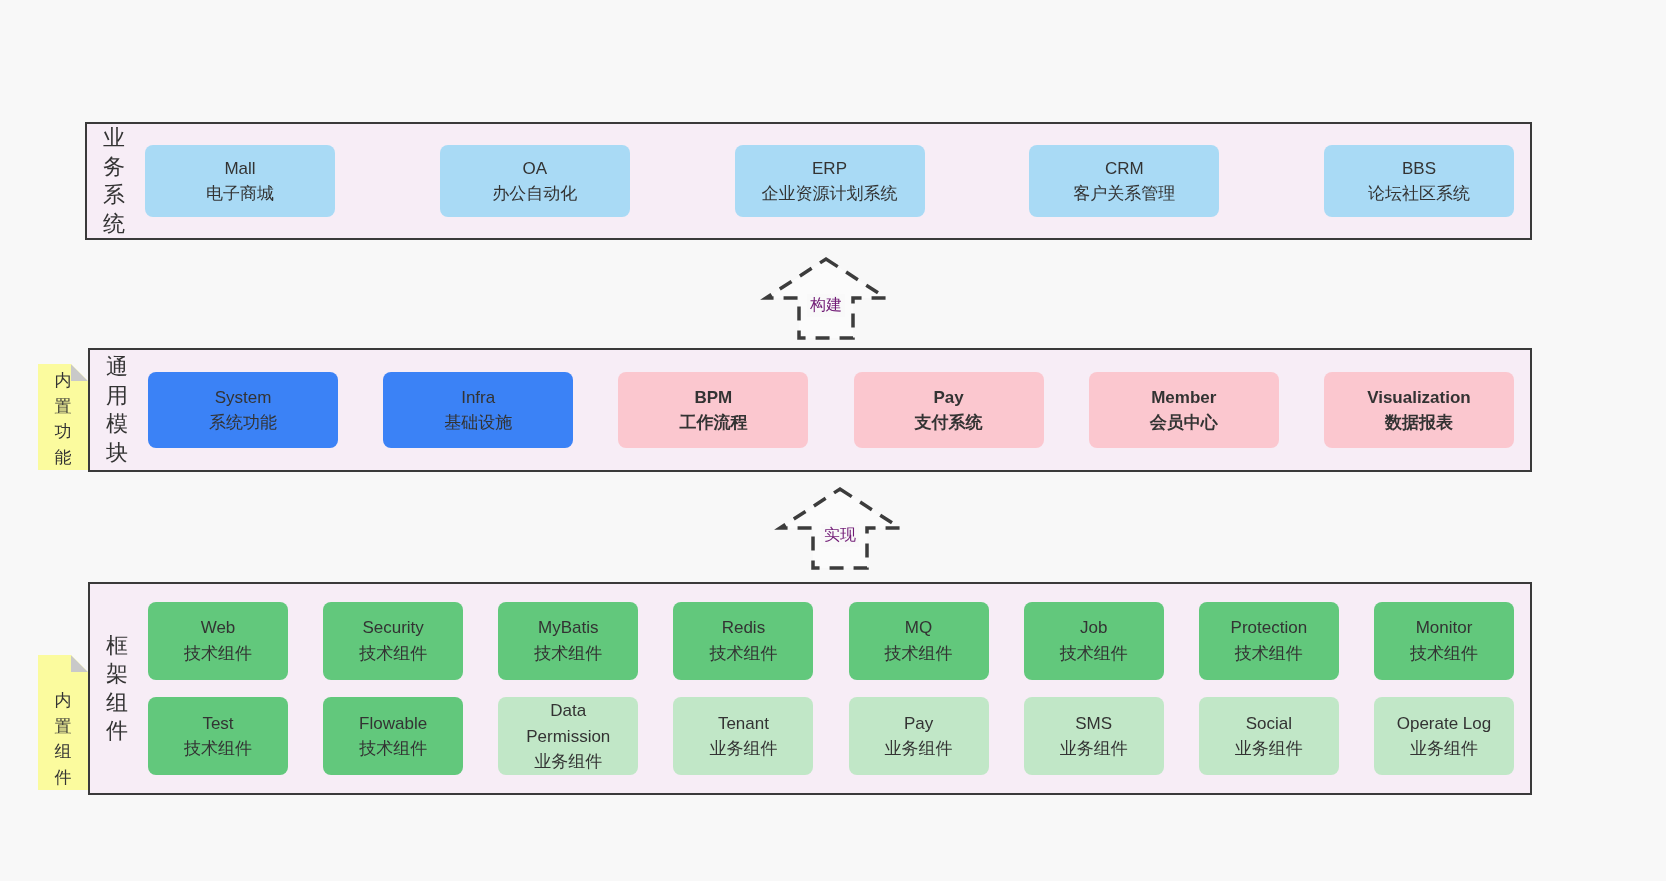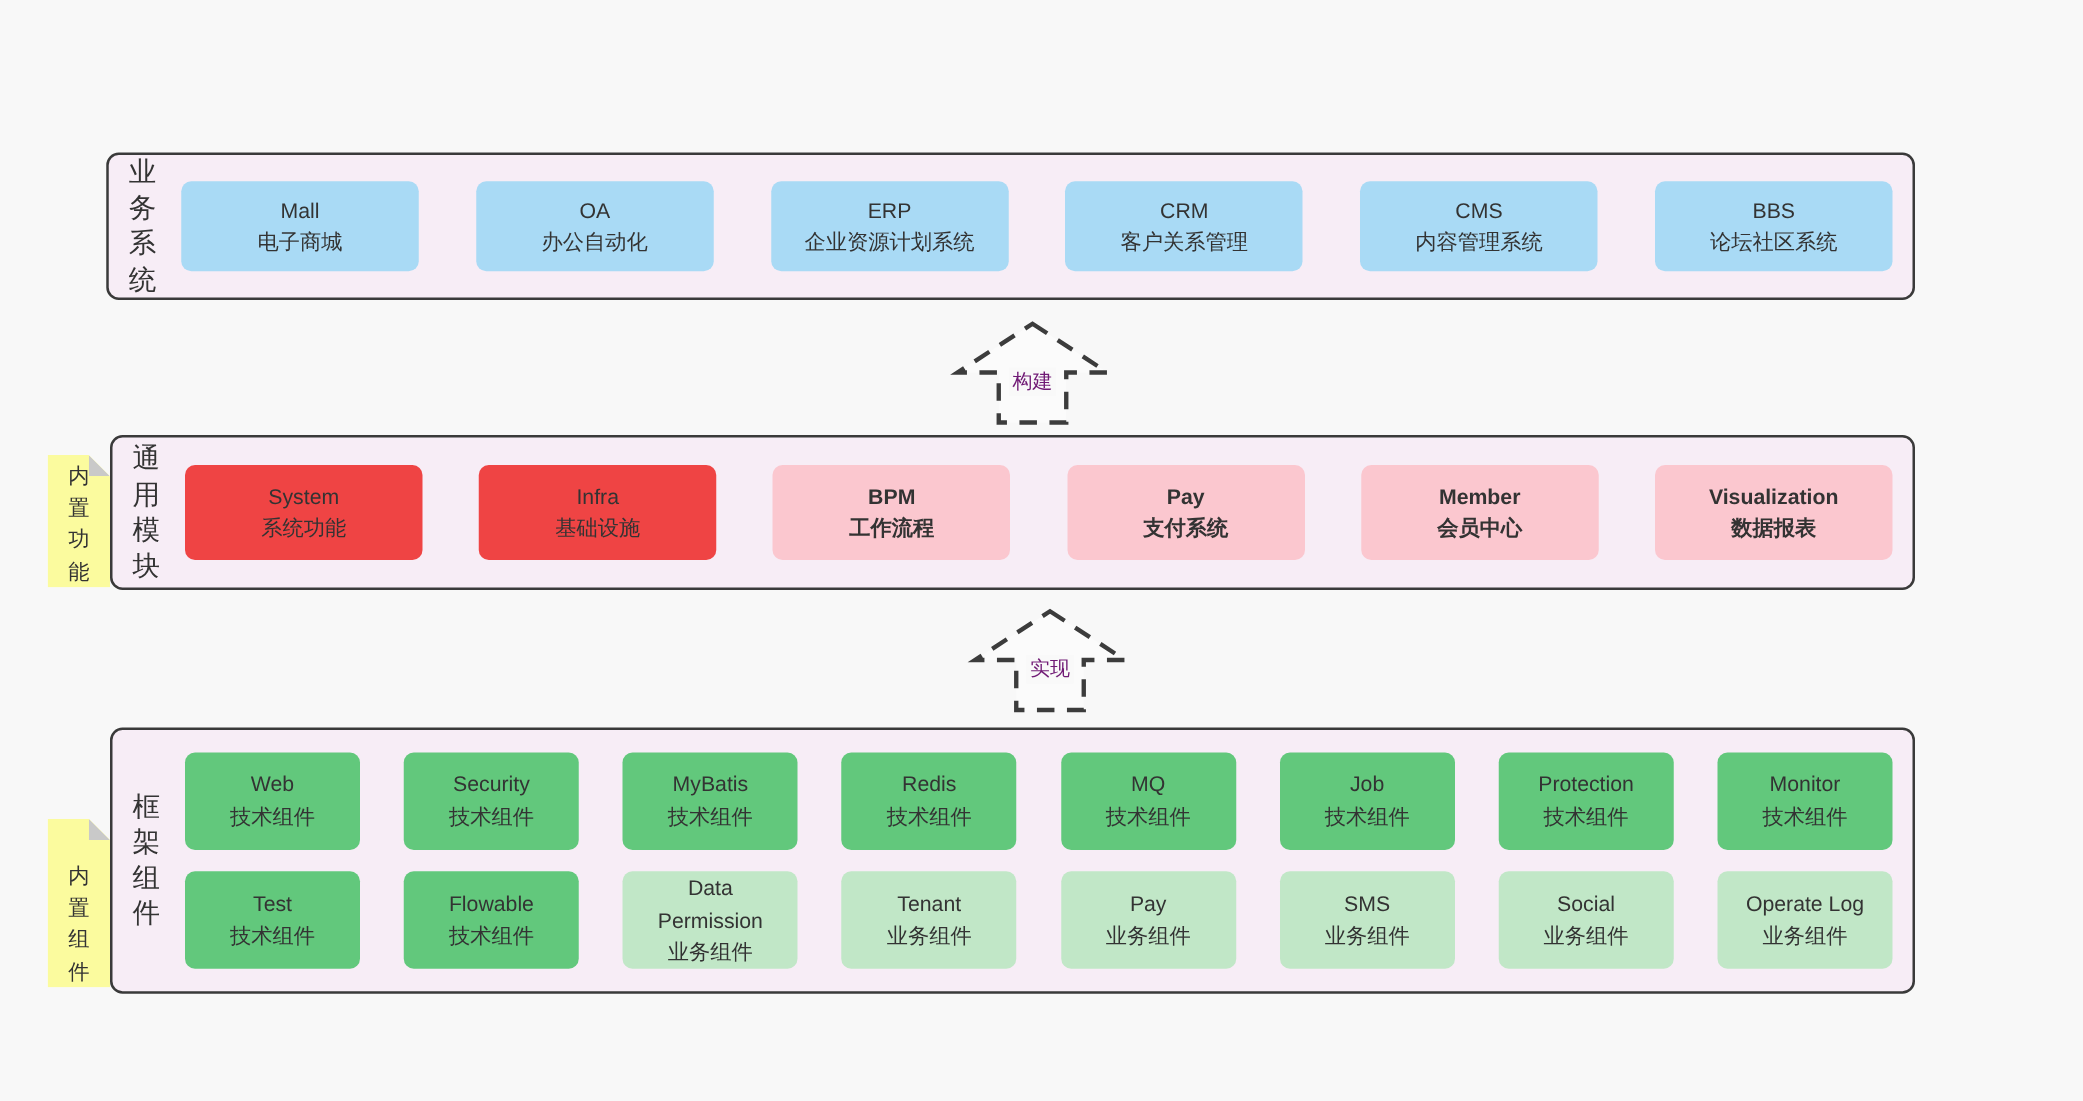--- a/index.html
+++ b/index.html
@@ -13,21 +13,21 @@
     width:1666px;
     height:881px;
     background:#f8f8f8;
     overflow:hidden;
   }
   
   .layer{
     position:absolute;
     background:#f7edf6;
     border:2px solid #3a3a3a;
-    border-radius:10px;
+    border-radius:0;
     box-sizing:border-box;
   }
   #layer-business{left:85px;top:122px;width:1447px;height:118px;}
   #layer-modules{left:88px;top:348px;width:1444px;height:124px;}
   #layer-framework{left:88px;top:582px;width:1444px;height:213px;}
 
   .layer-label{
     position:absolute;
     left:13px;top:50%;
     transform:translateY(-50%);
@@ -62,21 +62,21 @@
     font-size:17px;
     line-height:1.5;
     color:#333;
     padding:2px 14px;
   }
   #layer-business .box{width:190px;height:72px;}
   #layer-modules .box{width:190px;height:76px;}
   #layer-framework .box{width:140px;height:78px;}
 
   .blue{background:#a9daf5;}
-  .red{background:#ef4444;}
+  .red{background:#3b82f6;}
   .pink{background:#fbc7cf;font-weight:bold;}
   .green{background:#62c87c;}
   .lightgreen{background:#c1e7c7;}
 
   
   .note{
     position:absolute;
     width:50px;
     background:#fbfb9e;
     clip-path:polygon(0 0,calc(100% - 17px) 0,100% 17px,100% 100%,0 100%);
@@ -142,24 +142,20 @@
           </div>
           <div class="box blue">
             <div class="box-name">ERP</div>
             <div class="box-desc">企业资源计划系统</div>
           </div>
           <div class="box blue">
             <div class="box-name">CRM</div>
             <div class="box-desc">客户关系管理</div>
           </div>
           <div class="box blue">
-            <div class="box-name">CMS</div>
-            <div class="box-desc">内容管理系统</div>
-          </div>
-          <div class="box blue">
             <div class="box-name">BBS</div>
             <div class="box-desc">论坛社区系统</div>
           </div>
         </div>
       </div>
   </section>
 
   <div class="arrow" id="arrow-build">
     <svg viewBox="0 0 140 86">
       <path d="M70 3 L130 42 L97 42 L97 82 L43 82 L43 42 L10 42 Z" fill="#fbfbfb" stroke="#3c3c3c" stroke-width="3.5" stroke-dasharray="14 10"></path>

